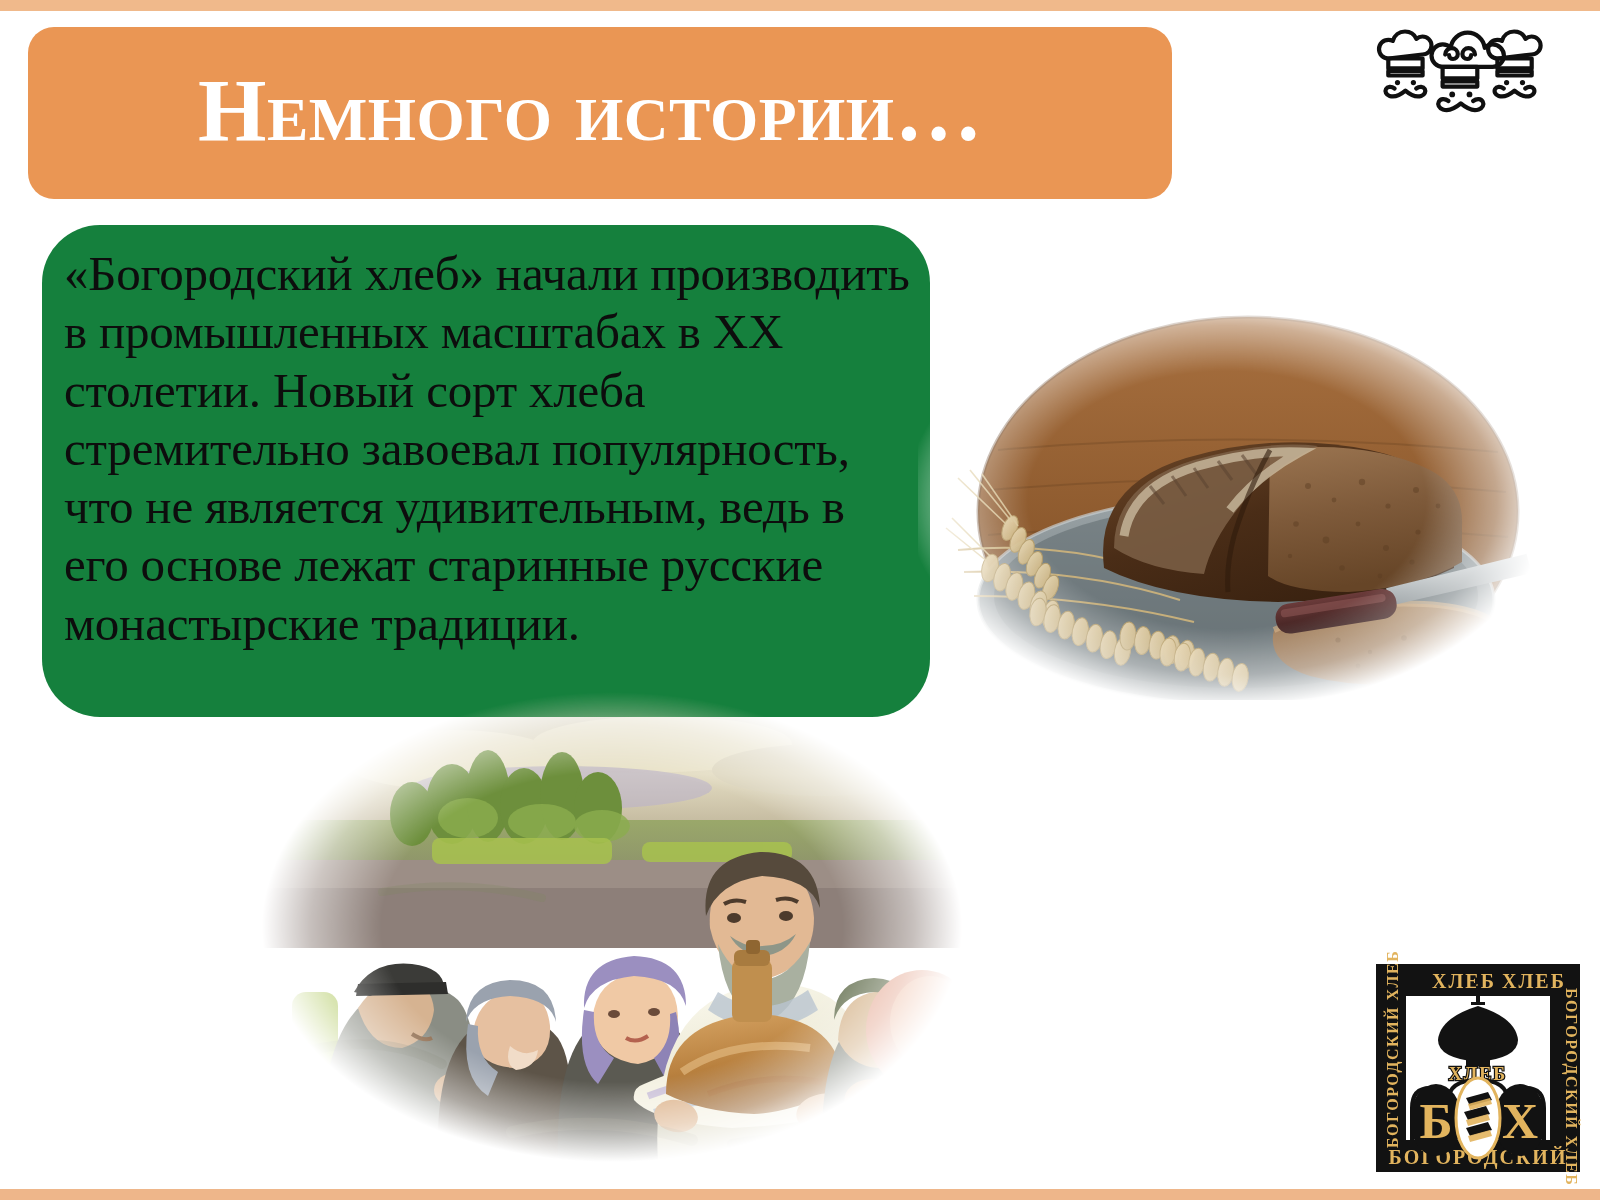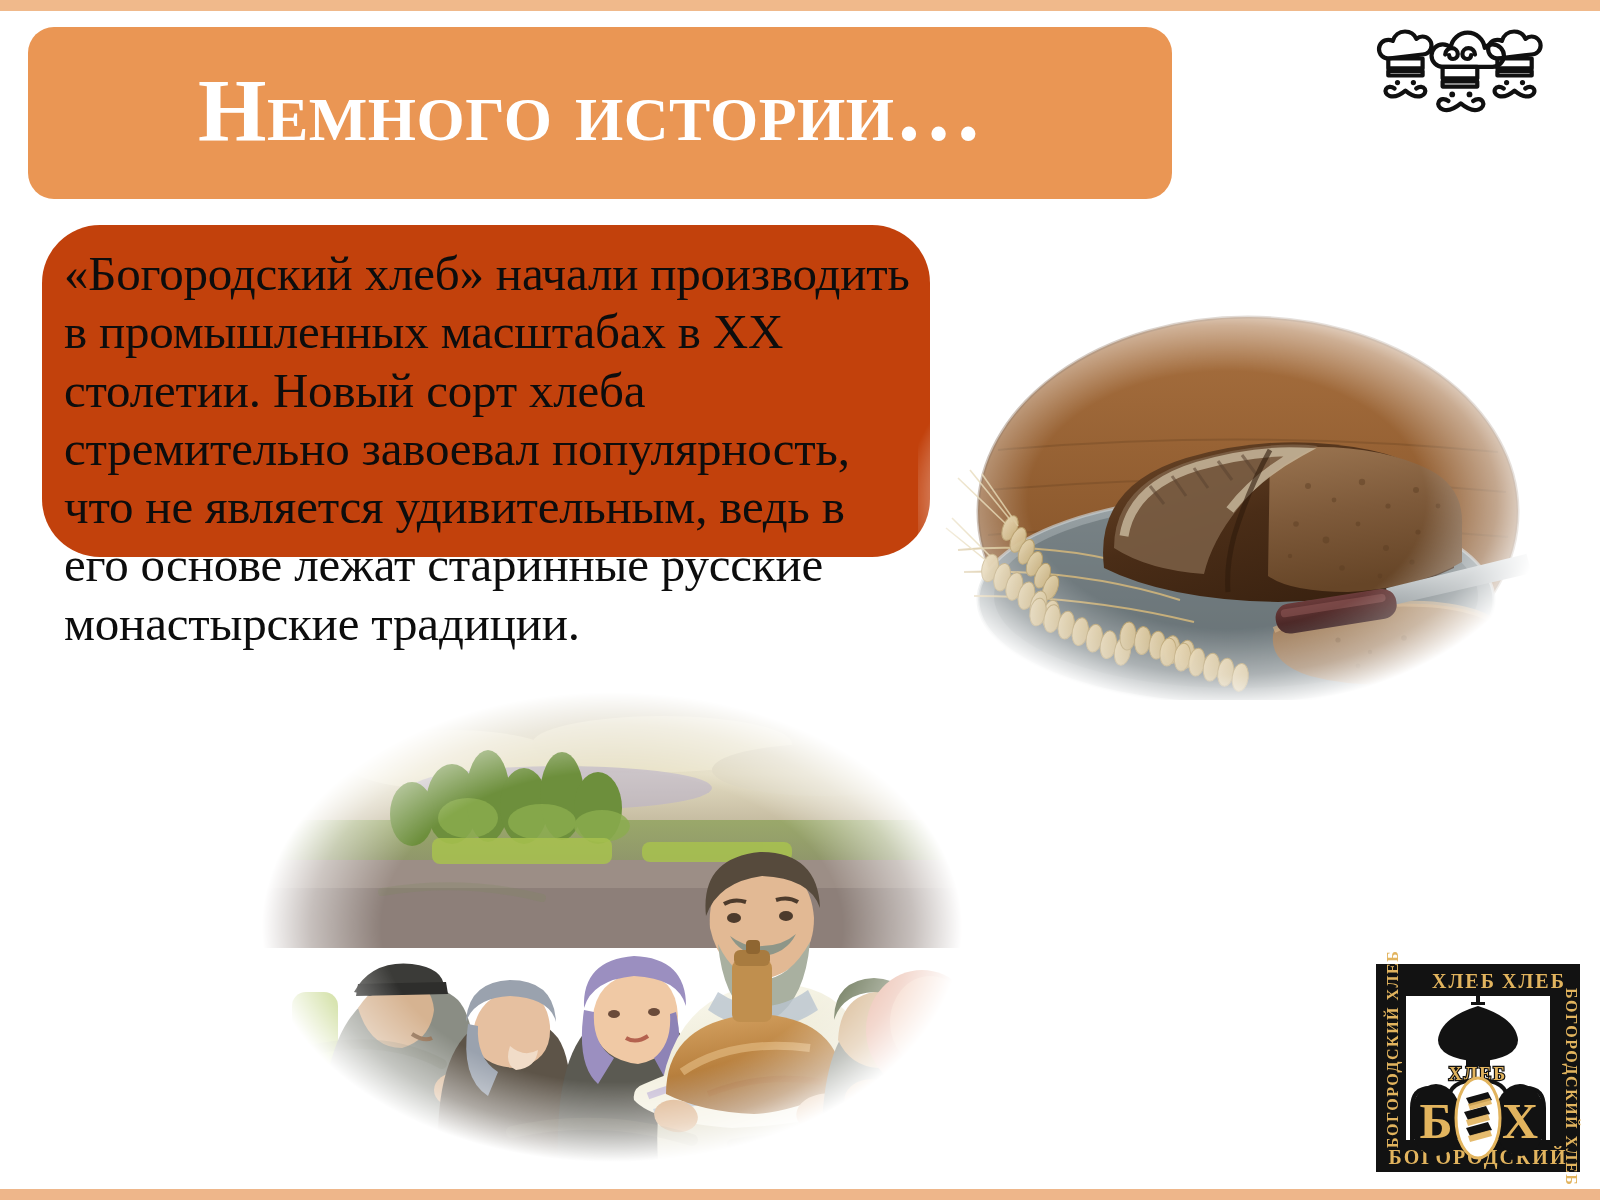--- a/index.html
+++ b/index.html
@@ -64,22 +64,22 @@
   .chef-hats {
     position: absolute;
     left: 1372px; top: 22px;
     width: 176px; height: 96px;
   }
 
   
   .text-panel {
     position: absolute;
     left: 42px; top: 225px;
-    width: 888px; height: 332px;
-    background: #c2410c;
+    width: 888px; height: 492px;
+    background: #15803d;
     border-radius: 58px;
   }
   .body-text {
     position: absolute;
     left: 22px; top: 20px;
     width: 848px;
     color: #0d0d0d;
     font-family: "Liberation Serif", "DejaVu Serif", serif;
     font-size: 49px;
     line-height: 1.19;

